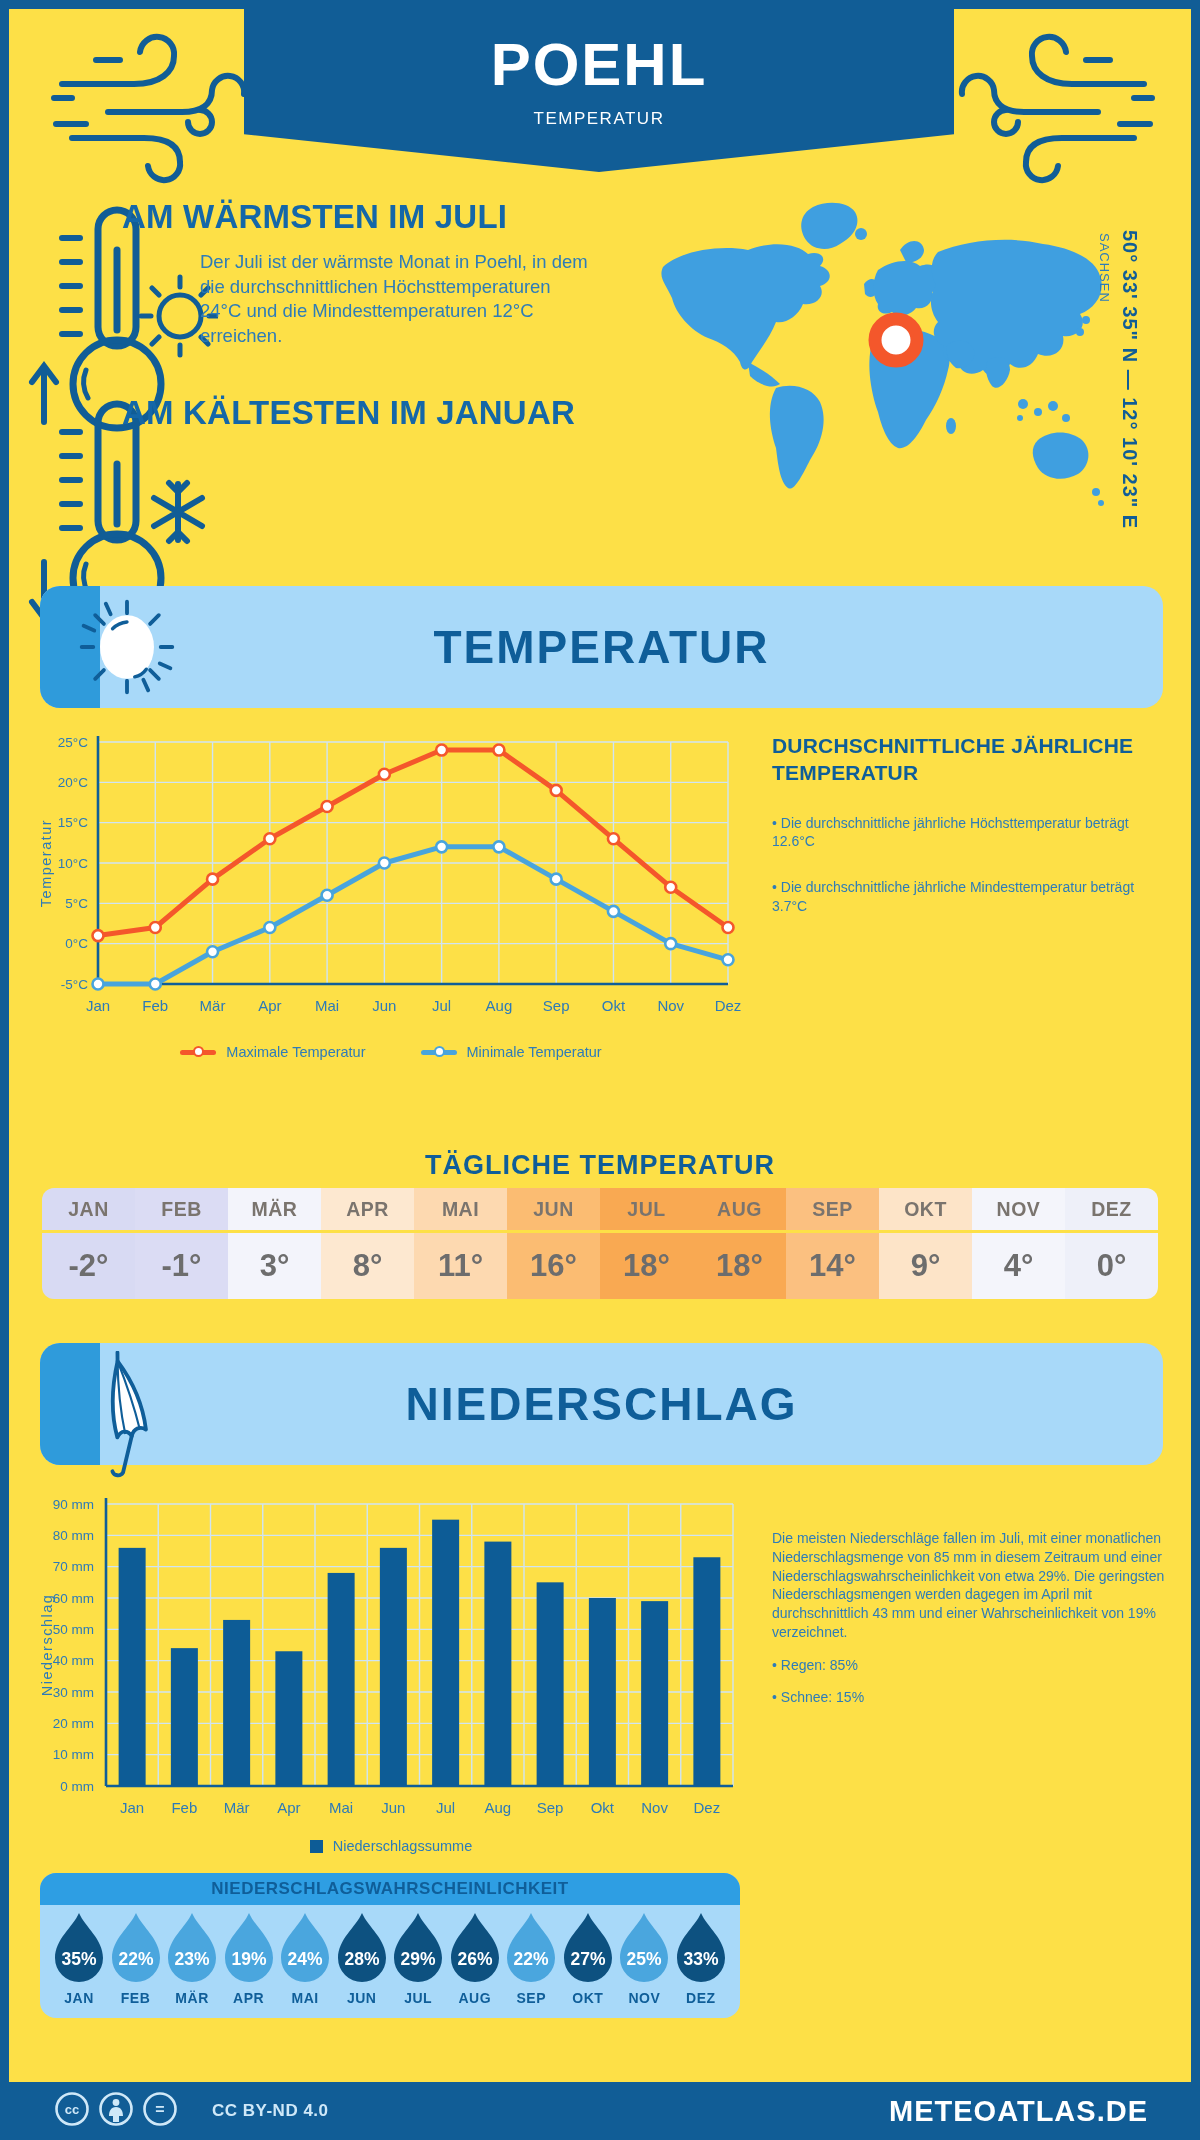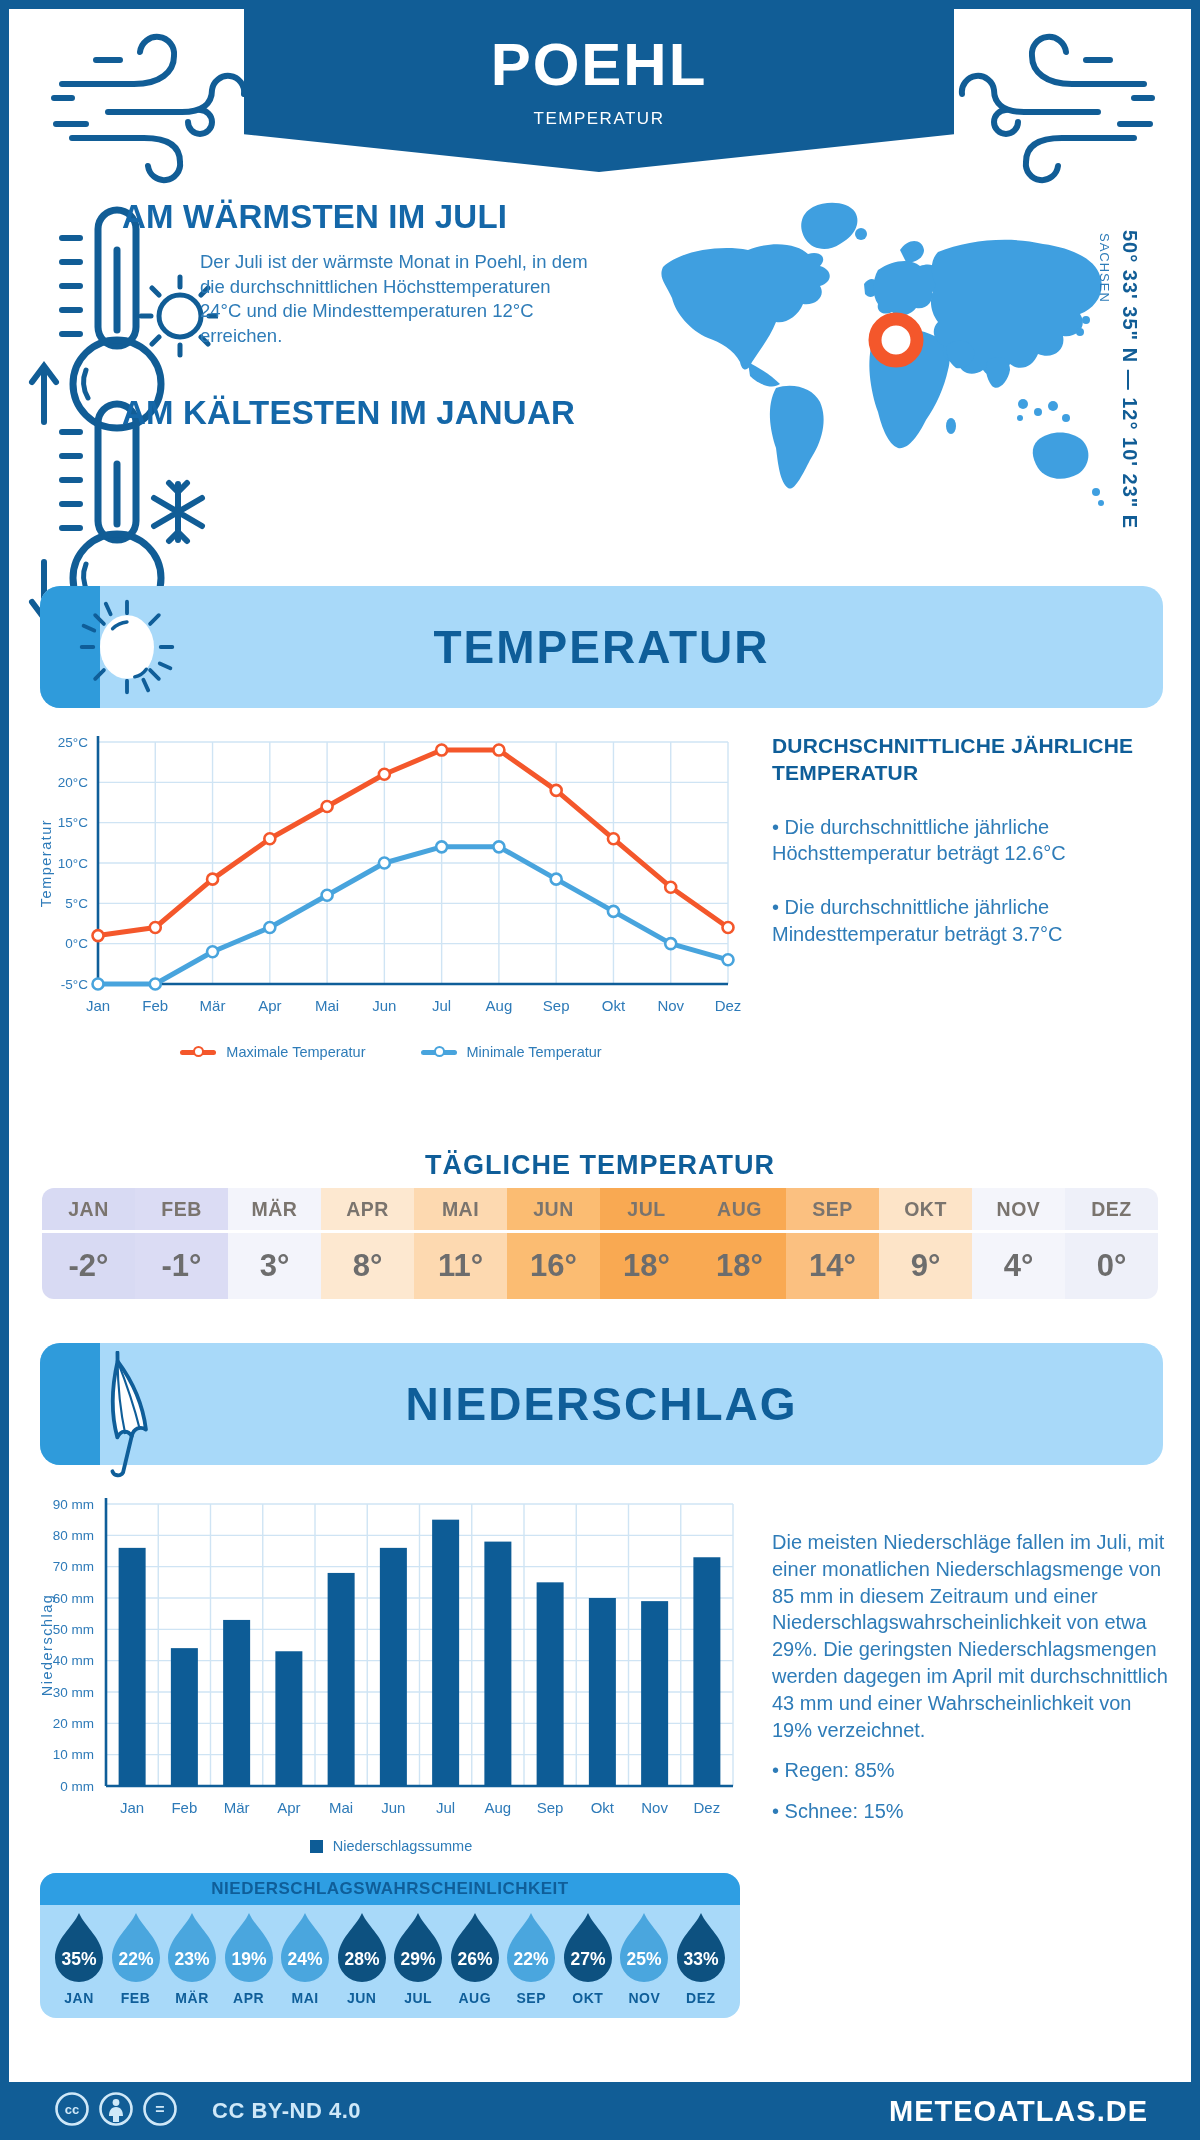--- a/index.html
+++ b/index.html
@@ -1,16 +1,16 @@
 <!DOCTYPE html>
 <html><head>
 <meta charset="utf-8">
 <style>
   html,body{margin:0;padding:0;background:#e8e8e8;}
-  .page{position:relative;width:1200px;height:2140px;background:#ffffff;overflow:hidden;
+  .page{position:relative;width:1200px;height:2140px;background:#fde047;overflow:hidden;
         font-family:"Liberation Sans", sans-serif;margin:0 auto;}
   .frame{position:absolute;inset:0;border:9px solid #115d96;z-index:40;pointer-events:none;}
 
   
   .hdr-banner{position:absolute;left:244px;top:0;width:710px;height:172px;background:#115d96;
       clip-path:polygon(0 0,100% 0,100% 78%,50% 100%,0 78%);z-index:2;text-align:center;color:#fff;}
   .hdr-title{margin-top:30px;font-size:60px;font-weight:bold;letter-spacing:2px;}
   .hdr-sub{margin-top:10px;font-size:17px;letter-spacing:1.5px;}
   .wind{position:absolute;top:26px;}
   .wind.left{left:48px;}
@@ -47,21 +47,21 @@
   .legend-item{display:flex;align-items:center;gap:10px;}
   .line-sample{position:relative;width:36px;height:5px;border-radius:3px;display:inline-block;}
   .line-sample .dot{position:absolute;left:13px;top:-3.5px;width:7px;height:7px;background:#fff;
                     border:2.5px solid #000;border-radius:50%;}
   .sq-sample{width:13px;height:13px;display:inline-block;}
   .legend-label{font-size:14.5px;color:#2e7cb8;}
 
   
   .rcol{position:absolute;left:772px;width:400px;}
   .rcol h3{margin:0;font-size:21px;font-weight:bold;color:#0f5e99;line-height:1.3;letter-spacing:.2px;}
-  .rcol p{margin:27px 0 0 0;font-size:20px;color:#2e7cb8;line-height:1.34;}
+  .rcol p{margin:27px 0 0 0;font-size:14px;color:#2e7cb8;line-height:1.34;}
   .rcol p.bullet{margin:14px 0 0 0;}
   .rcol h3.mt{margin-top:32px;}
 
   
   .daily-head{position:absolute;left:0;right:0;top:1150px;text-align:center;font-size:27px;
               font-weight:bold;color:#0f5e99;letter-spacing:1px;}
   .dt{position:absolute;left:42px;top:1188px;width:1116px;}
   .dt-row{display:flex;}
   .dt-row.vals{margin-top:3px;}
   .dt-cell{flex:1;text-align:center;}
@@ -78,21 +78,21 @@
              font-size:17px;font-weight:bold;color:#0f5e99;letter-spacing:.5px;}
   .drops{display:flex;justify-content:space-between;padding:6px 12px 0 12px;}
   .drop-slot{width:54px;text-align:center;}
   .drop-pct{fill:#fff;font-size:17.5px;font-weight:bold;font-family:"Liberation Sans",sans-serif;}
   .drop-month{margin-top:3px;font-size:14px;font-weight:bold;color:#0f5e99;letter-spacing:.5px;}
 
   
   .footer{position:absolute;left:0;right:0;bottom:0;height:58px;background:#115d96;z-index:45;
           display:flex;align-items:center;justify-content:space-between;padding:0 52px;box-sizing:border-box;}
   .footer-left{display:flex;align-items:center;gap:22px;}
-  .license{font-size:22px;font-weight:bold;color:#cfe8f8;letter-spacing:.5px;}
+  .license{font-size:17px;font-weight:bold;color:#cfe8f8;letter-spacing:.5px;}
   .site{font-size:29px;font-weight:bold;color:#fff;letter-spacing:1px;}
 </style>
 </head>
 <body>
 
 <div class="page">
 
   <div class="wind left">
     <svg width="200" height="160" viewBox="0 0 200 160" fill="none" stroke="#115d96" stroke-width="6" stroke-linecap="round">
       <path d="M14 58 H86 C112 58 126 46 126 30 A17 17 0 1 0 92 26"></path>

